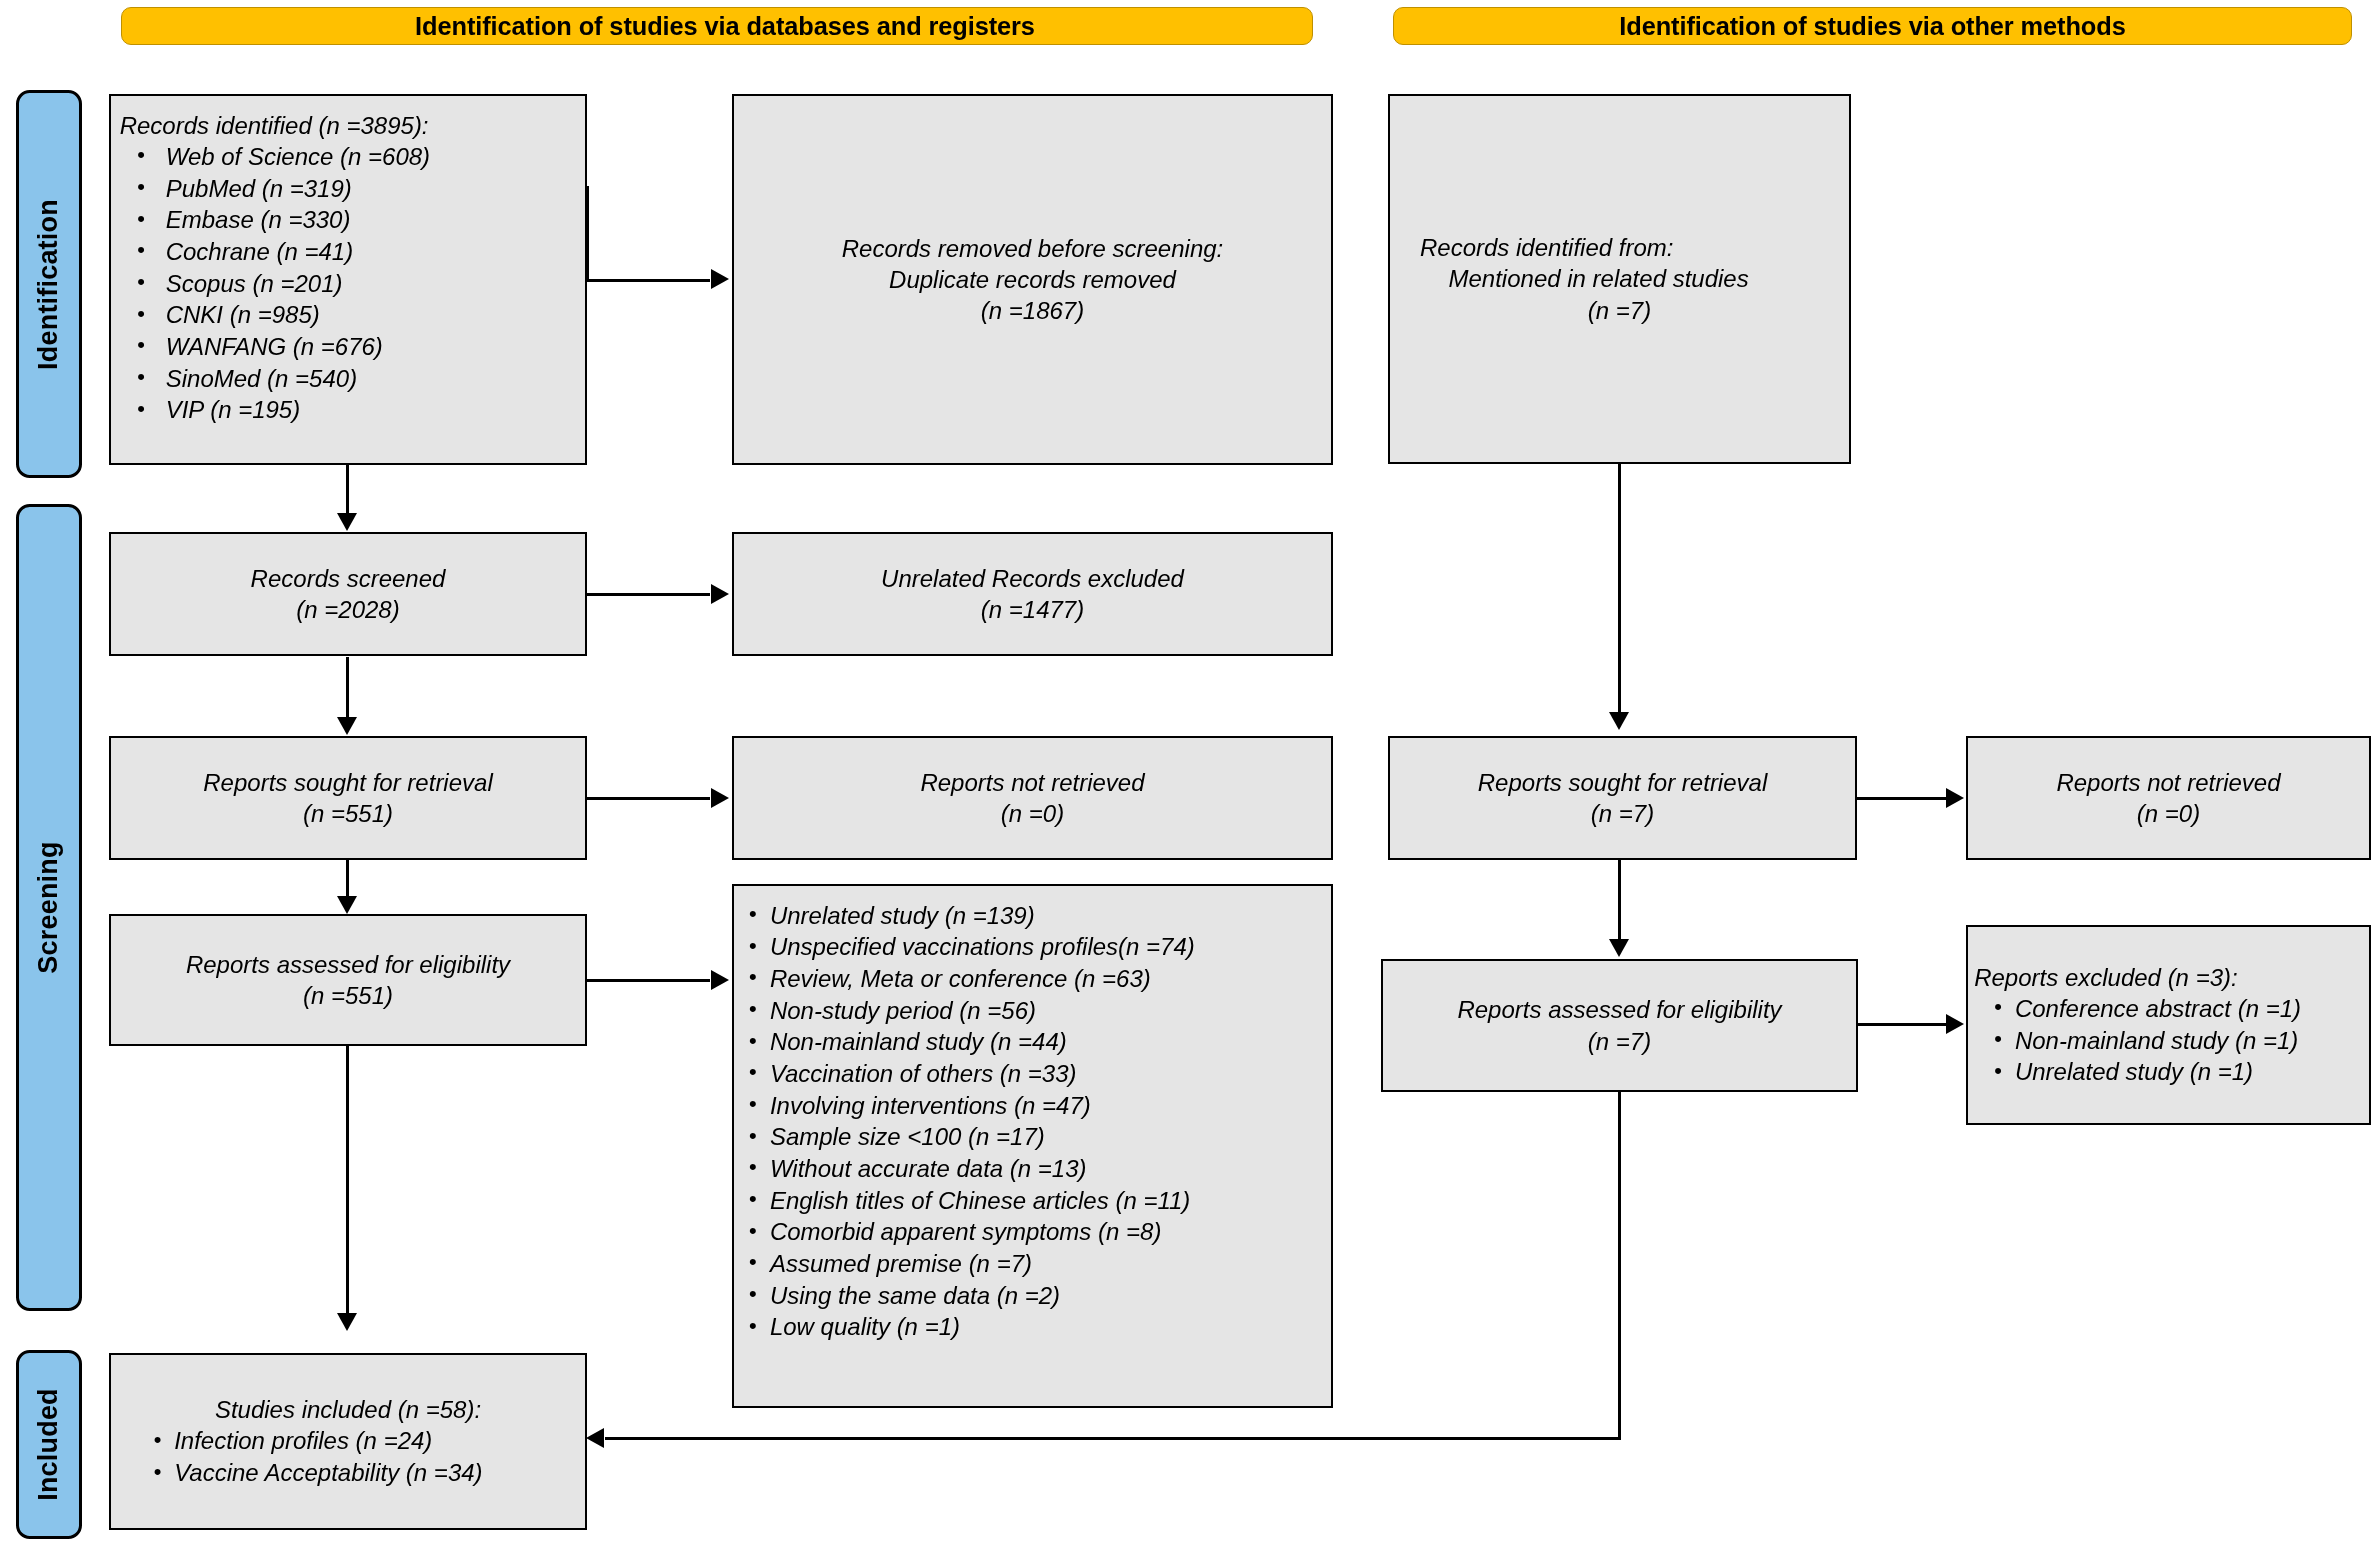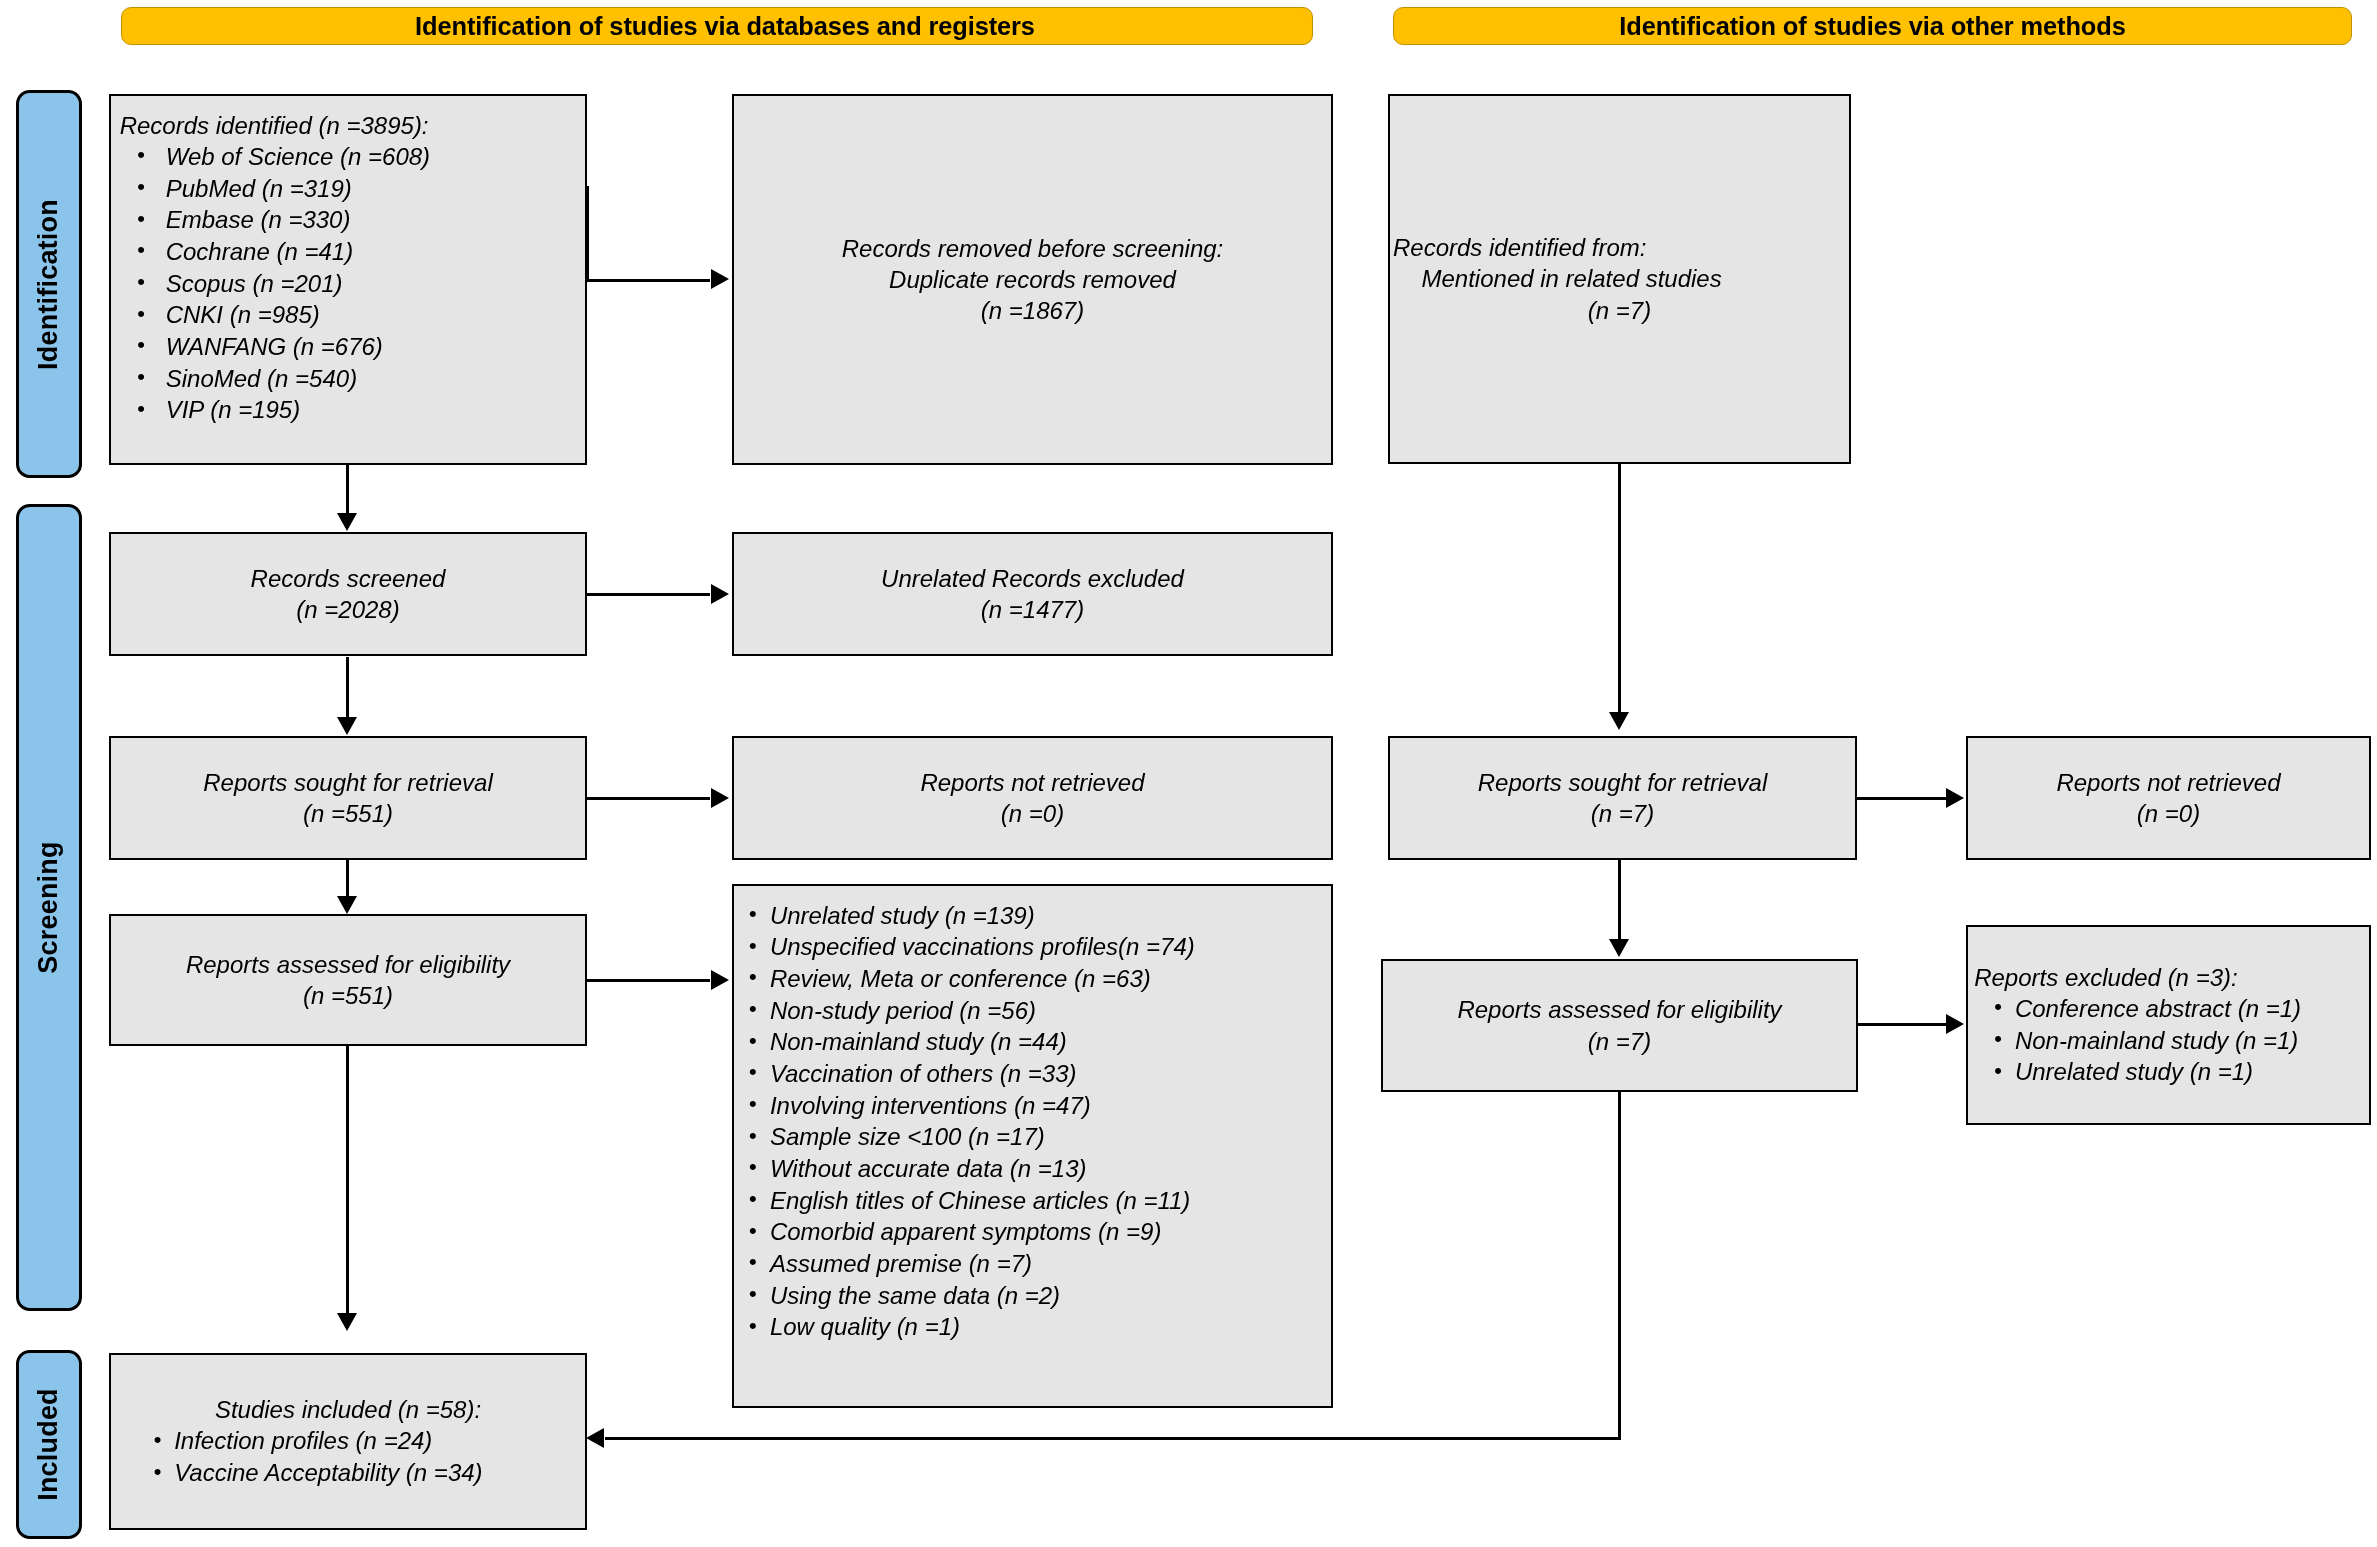--- a/index.html
+++ b/index.html
@@ -226,39 +226,39 @@
         <li>Unrelated study (n =139)</li>
         <li>Unspecified vaccinations profiles(n =74)</li>
         <li>Review, Meta or conference (n =63)</li>
         <li>Non-study period (n =56)</li>
         <li>Non-mainland study (n =44)</li>
         <li>Vaccination of others (n =33)</li>
         <li>Involving interventions (n =47)</li>
         <li>Sample size &lt;100 (n =17)</li>
         <li>Without accurate data (n =13)</li>
         <li>English titles of Chinese articles (n =11)</li>
-        <li>Comorbid apparent symptoms (n =9)</li>
+        <li>Comorbid apparent symptoms (n =8)</li>
         <li>Assumed premise (n =7)</li>
         <li>Using the same data (n =2)</li>
         <li>Low quality (n =1)</li>
       </ul>
     </div>
   </div>
 
   <div class="box" style="left:109px; top:1353px; width:478px; height:177px; padding:0 6.2px; justify-content:center;">
     <div class="box-inner">
       <div class="lead" style="text-align:center;"><span>Studies included (n =58):</span></div>
       <ul class="bullets" style="padding-left:25px;">
         <li>Infection profiles (n =24)</li>
         <li>Vaccine Acceptability (n =34)</li>
       </ul>
     </div>
   </div>
 
-  <div class="box" style="left:1388px; top:94px; width:463px; height:370px; padding:0 3px; justify-content:center;">
+  <div class="box" style="left:1388px; top:94px; width:463px; height:370px; padding:0 30px; justify-content:center;">
     <div class="box-inner">
       <div class="box-line">Records identified from:</div>
       <div class="box-line indent-line">Mentioned in related studies</div>
       <div class="box-line" style="text-align:center;"><span>(n =7)</span></div>
     </div>
   </div>
 
   <div class="box centered" style="left:1388px; top:736px; width:469px; height:124px;">
     <div class="box-inner">
       <div class="box-line">Reports sought for retrieval</div>

